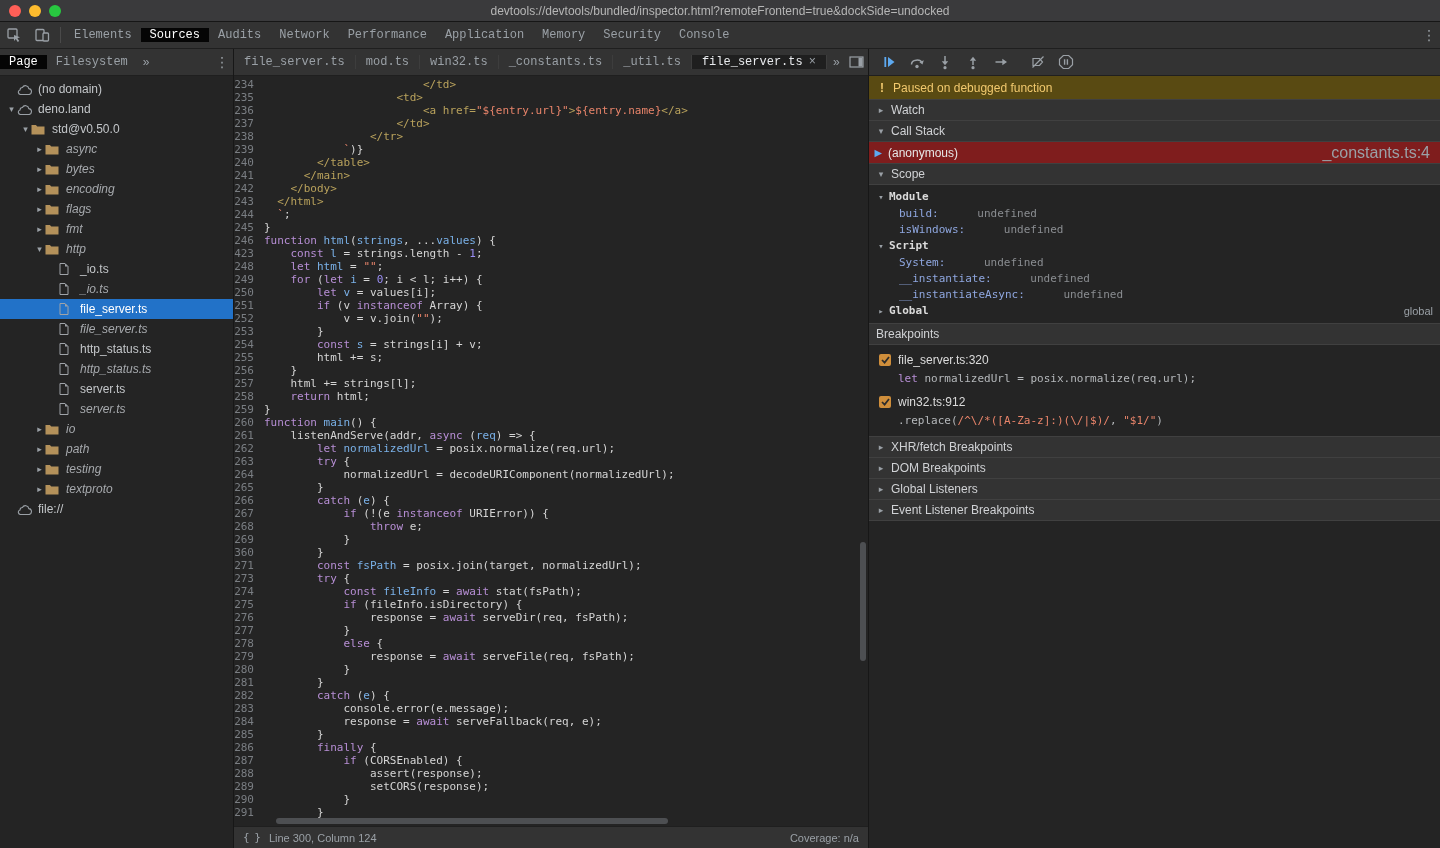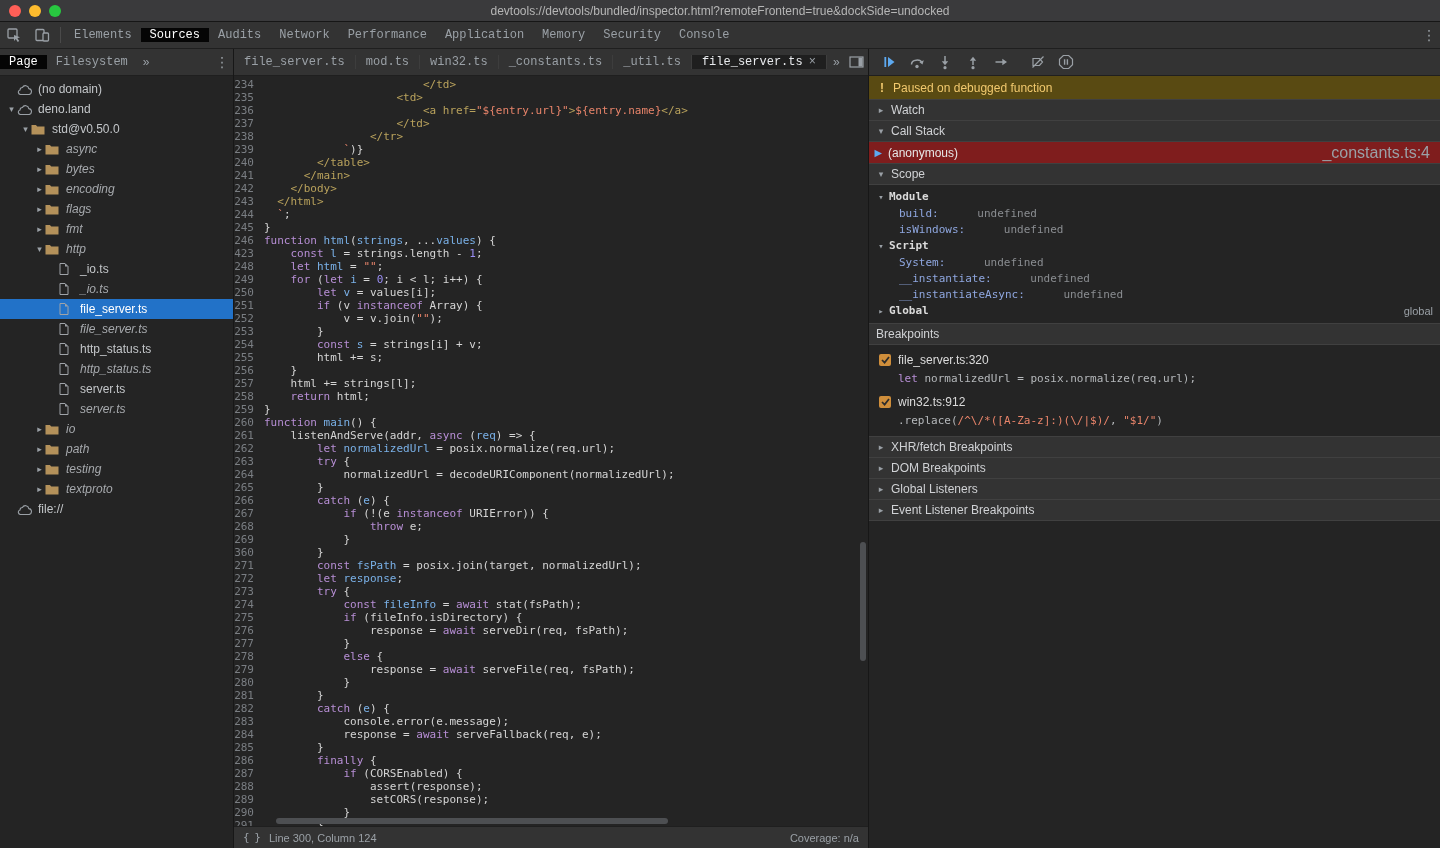--- a/index.html
+++ b/index.html
@@ -530,24 +530,20 @@
             </div>
             <div class="code-row">
               <span class="ln">360</span>
               <span class="lc"><span class="tk-c">        }</span></span>
             </div>
             <div class="code-row">
               <span class="ln">271</span>
               <span class="lc"><span class="tk-c">        </span><span class="tk-k">const</span><span class="tk-c"> </span><span class="tk-d">fsPath</span><span class="tk-c"> = posix.join(target, normalizedUrl);</span></span>
             </div>
             <div class="code-row">
-              <span class="ln">272</span>
-              <span class="lc"><span class="tk-c">        </span><span class="tk-k">let</span><span class="tk-c"> </span><span class="tk-d">response</span><span class="tk-c">;</span></span>
-            </div>
-            <div class="code-row">
               <span class="ln">273</span>
               <span class="lc"><span class="tk-c">        </span><span class="tk-k">try</span><span class="tk-c"> {</span></span>
             </div>
             <div class="code-row">
               <span class="ln">274</span>
               <span class="lc"><span class="tk-c">            </span><span class="tk-k">const</span><span class="tk-c"> </span><span class="tk-d">fileInfo</span><span class="tk-c"> = </span><span class="tk-k">await</span><span class="tk-c"> stat(fsPath);</span></span>
             </div>
             <div class="code-row">
               <span class="ln">275</span>
               <span class="lc"><span class="tk-c">            </span><span class="tk-k">if</span><span class="tk-c"> (fileInfo.isDirectory) {</span></span>

